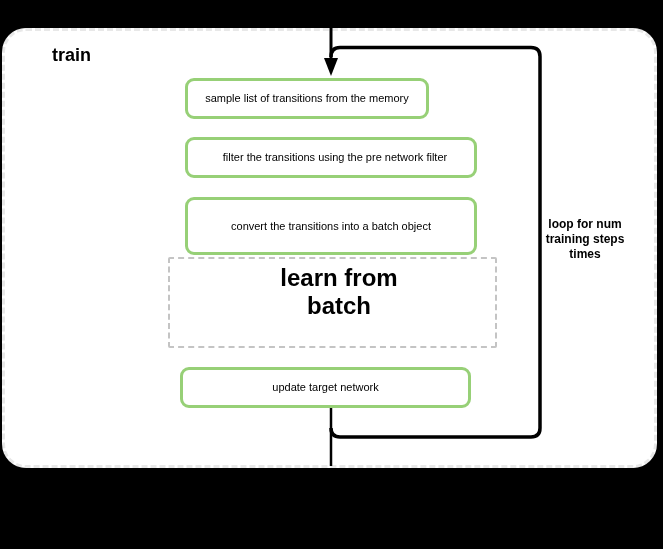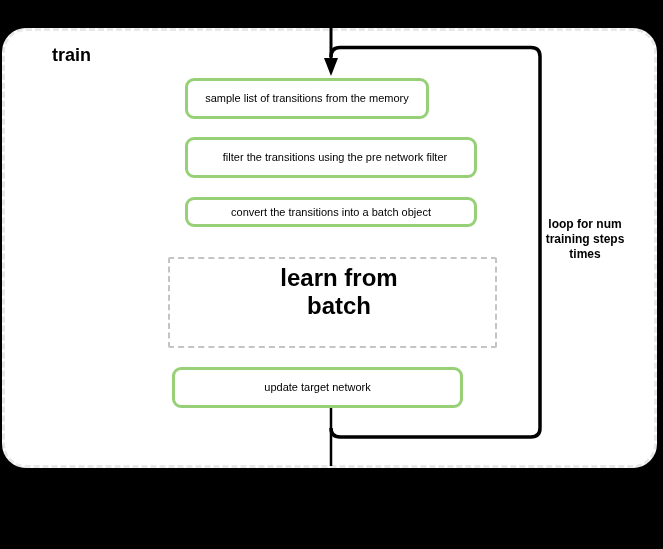--- a/index.html
+++ b/index.html
@@ -50,22 +50,22 @@
     box-sizing:border-box;
     background:var(--step-fill);
     border:3px solid var(--step-border);
     border-radius:9px;
     display:flex;align-items:center;justify-content:center;
     font-size:11px;line-height:13px;text-align:center;
     z-index:3;
   }
   .step-1{left:185px;top:78px;width:244px;height:41px;}
   .step-2{left:185px;top:137px;width:292px;height:41px;padding-left:8px;}
-  .step-3{left:185px;top:197px;width:292px;height:30px;}
-  .step-update{left:172px;top:367px;width:291px;height:41px;}
+  .step-3{left:185px;top:197px;width:292px;height:58px;}
+  .step-update{left:180px;top:367px;width:291px;height:41px;}
   .group{
     position:absolute;left:168px;top:257px;width:329px;height:91px;
     box-sizing:border-box;
     background:var(--step-fill);
     border:2px dashed var(--group-border);
     border-radius:2px;
     font-size:24px;font-weight:bold;line-height:28px;
     padding:5px 0 0 13px;
     white-space:pre-line;
     z-index:3;

